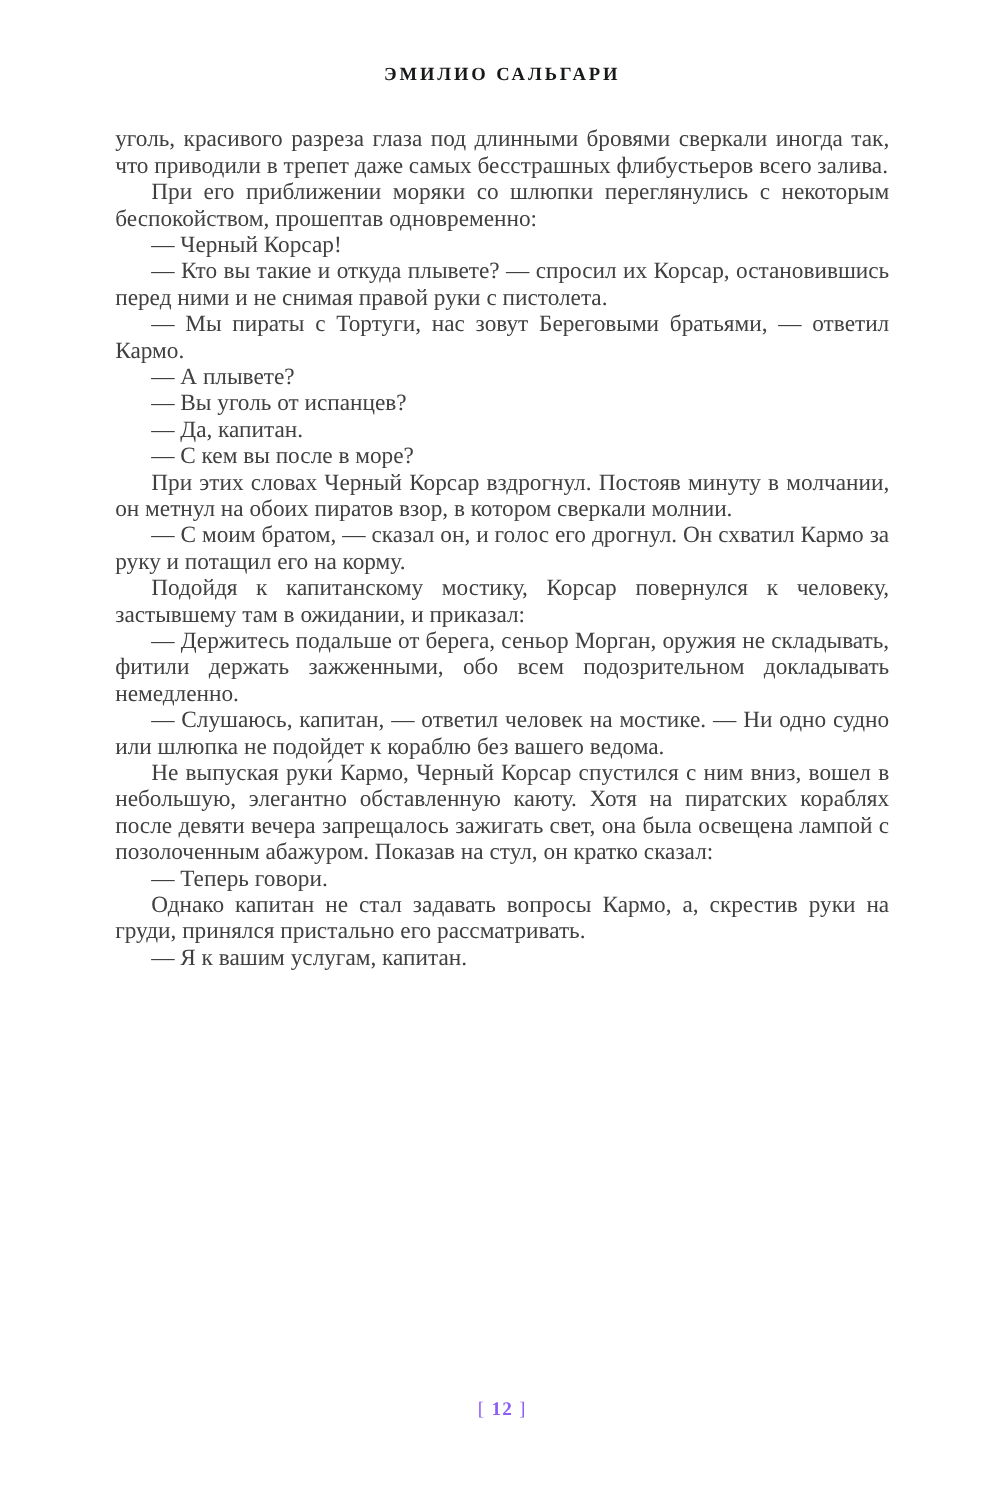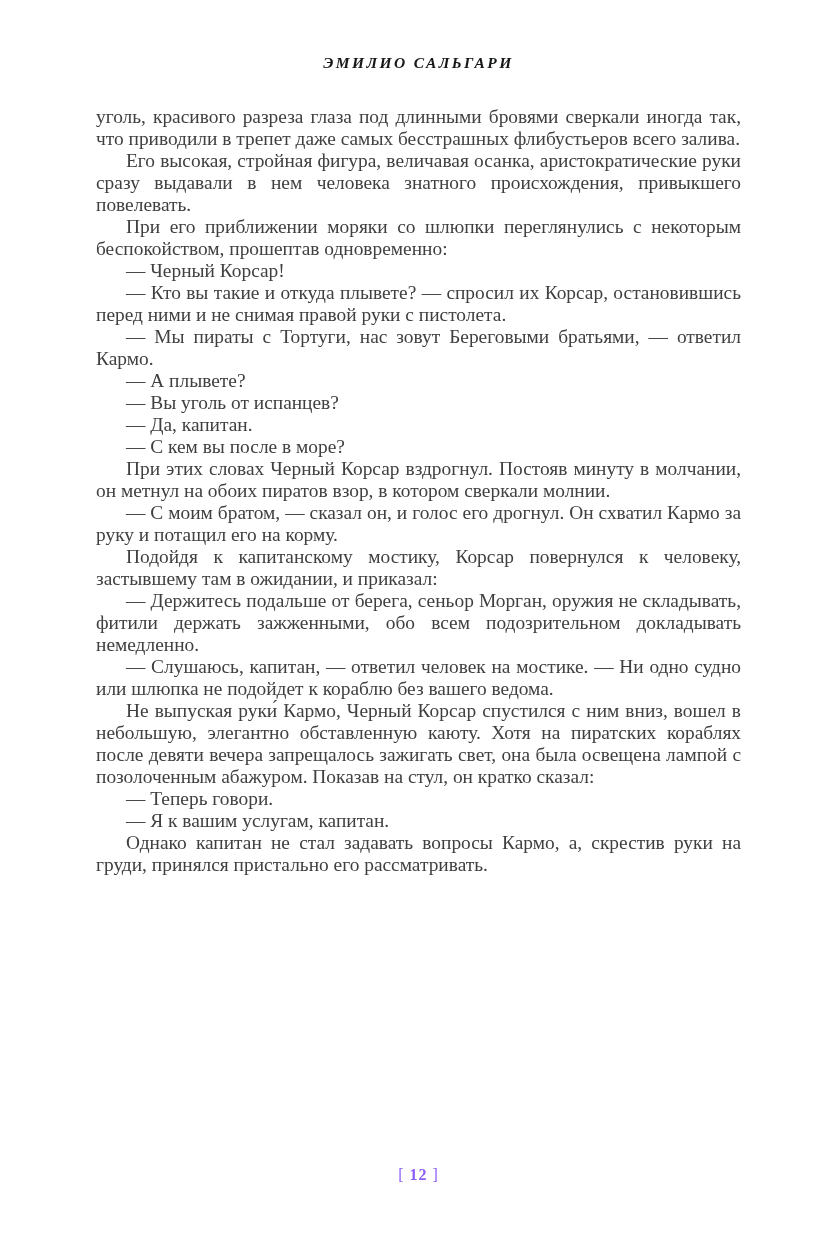--- a/index.html
+++ b/index.html
@@ -29,21 +29,20 @@
   .running-head {
     text-align: center;
     font-family: "Liberation Serif", serif;
     font-size: 15.5px;
     letter-spacing: 2.4px;
     font-weight: 700;
     color: #16181a;
     margin-top: 6px;
     margin-bottom: 34px;
     text-transform: uppercase;
-    font-style: italic;
   }
   .body-text {
     flex: 1 1 auto;
     font-size: 19.4px;
     line-height: 22px;
     text-align: justify;
     text-justify: inter-word;
     hyphens: manual;
     color: #404040;
   }
@@ -69,38 +68,37 @@
 </style>
 </head>
 <body>
 
 <div class="page">
 
   <div class="running-head">Эмилио Сальгари</div>
 
   <div class="body-text">
     <p class="noindent">уголь, красивого разреза глаза под длинными бровями сверкали иногда так, что приводили в трепет даже самых бесстрашных флибустьеров всего залива.</p>
-    <p>Его высокая, стройная фигура, величавая осанка, аристократические руки сразу выдавали в нем человека знатного происхождения, привыкшего повелевать.</p>
     <p>При его приближении моряки со шлюпки переглянулись с некоторым беспокойством, прошептав одновременно:</p>
     <p>— Черный Корсар!</p>
     <p>— Кто вы такие и откуда плывете? — спросил их Корсар, остановившись перед ними и не снимая правой руки с пистолета.</p>
     <p>— Мы пираты с Тортуги, нас зовут Береговыми братьями, — ответил Кармо.</p>
     <p>— А плывете?</p>
     <p>— Вы уголь от испанцев?</p>
     <p>— Да, капитан.</p>
     <p>— С кем вы после в море?</p>
     <p>При этих словах Черный Корсар вздрогнул. Постояв минуту в молчании, он метнул на обоих пиратов взор, в котором сверкали молнии.</p>
     <p>— С моим братом, — сказал он, и голос его дрогнул. Он схватил Кармо за руку и потащил его на корму.</p>
     <p>Подойдя к капитанскому мостику, Корсар повернулся к человеку, застывшему там в ожидании, и приказал:</p>
     <p>— Держитесь подальше от берега, сеньор Морган, оружия не складывать, фитили держать зажженными, обо всем подозрительном докладывать немедленно.</p>
     <p>— Слушаюсь, капитан, — ответил человек на мостике. — Ни одно судно или шлюпка не подойдет к кораблю без вашего ведома.</p>
     <p>Не выпуская руки́ Кармо, Черный Корсар спустился с ним вниз, вошел в небольшую, элегантно обставленную каюту. Хотя на пиратских кораблях после девяти вечера запрещалось зажигать свет, она была освещена лампой с позолоченным абажуром. Показав на стул, он кратко сказал:</p>
     <p>— Теперь говори.</p>
+    <p>Однако капитан не стал задавать вопросы Кармо, а, скрестив руки на груди, принялся пристально его рассматривать.</p>
     <p>— Я к вашим услугам, капитан.</p>
-    <p>Однако капитан не стал задавать вопросы Кармо, а, скрестив руки на груди, принялся пристально его рассматривать.</p>
   </div>
 
   <div class="folio">
     <span class="brk">[</span>
     <span>12</span>
     <span class="brk">]</span>
   </div>
 
 </div>
 

